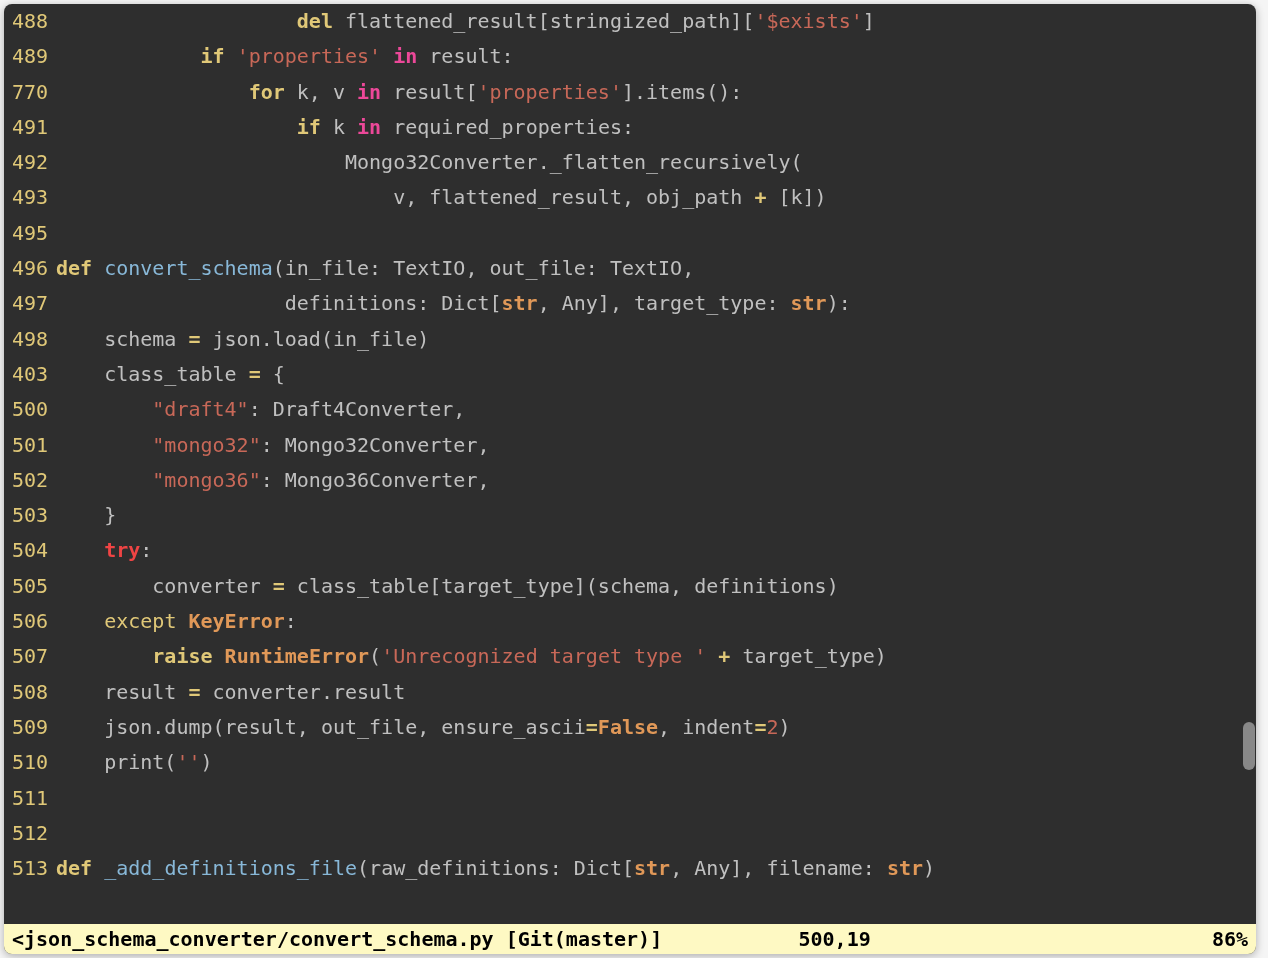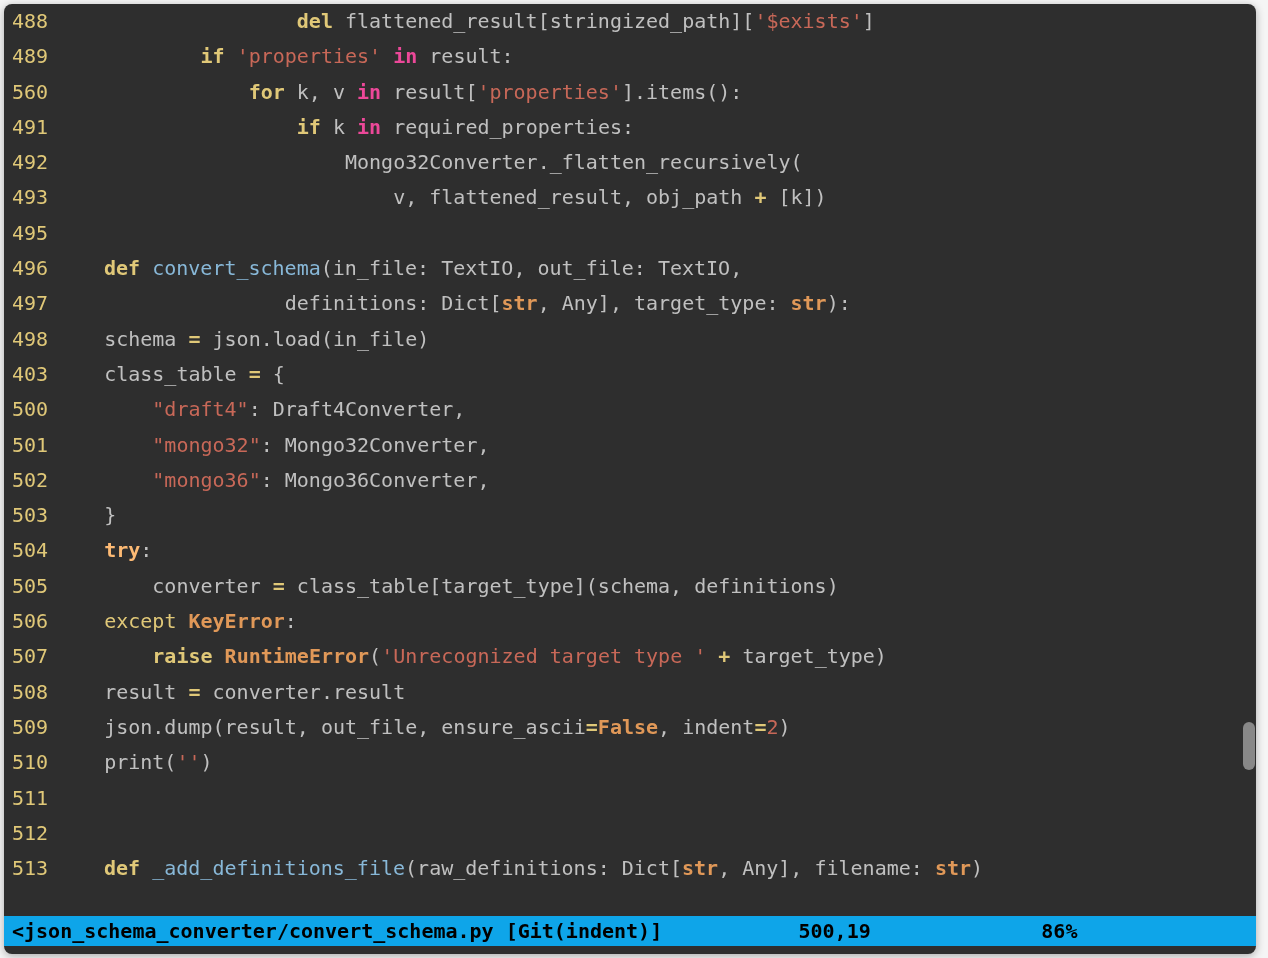--- a/index.html
+++ b/index.html
@@ -46,61 +46,61 @@
       user-select: none;
     }
     .line-content {
       color: #c0c0c0;
       flex: 1;
     }
     .kw-del { color: #e0c878; font-weight: bold; text-align: right; }
     .kw-if { color: #e0c878; font-weight: bold; }
     .kw-for { color: #e0c878; font-weight: bold; }
     .kw-in { color: #ec4899; font-weight: bold; }
-    .kw-def { color: #e0c878; font-weight: bold; margin-left: 48px; }
-    .kw-try { color: #fdba74; font-weight: bold; }
+    .kw-def { color: #e0c878; font-weight: bold; }
+    .kw-try { color: #ef4444; font-weight: bold; }
     .kw-except { color: #e0c878; font-weight: normal; }
     .kw-raise { color: #e0c878; font-weight: bold; }
     .func-name { color: #88b8d8; }
     .type-str { color: #e09858; font-weight: bold; }
     .type-false { color: #e09858; font-weight: bold; }
     .string { color: #c86858; }
     .operator { color: #e0c878; font-weight: bold; }
     .error-type { color: #e09858; font-weight: bold; }
     .number { color: #c86858; }
     .default-text { color: #c0c0c0; }
     .status-bar {
-      background: #0ea5e9;
+      background: #fef9c3;
       color: #000;
       height: 30px;
       line-height: 30px;
       font-weight: bold;
       padding: 0 8px;
       display: flex;
       font-size: 20px;
       position: absolute;
-      bottom: 8px;
+      bottom: 0;
       left: 0;
       right: 0;
     }
     .status-left {
       flex: 0 0 auto;
     }
     .status-mid {
       flex: 0 0 auto;
       padding-left: 40px;
       margin-top: 32px;
     }
     .status-cursor {
       padding-left: 12px;
       flex: 0 0 auto;
     }
     .status-right {
       flex: 1;
-      text-align: center;
+      text-align: right;
     }
     .scrollbar-track {
       position: absolute;
       right: 0;
       top: 0;
       bottom: 30px;
       width: 14px;
       background: transparent;
     }
     .scrollbar-thumb {
@@ -113,21 +113,21 @@
       top: 78%;
     }
   </style>
 </head>
 <body>
 
 <div class="editor-window">
   <div class="code-area" id="code-area">
   <div class="code-line"><span class="line-number">488</span><span class="line-content"><span class="default-text">                    </span><span class="kw-del">del</span><span class="default-text"> flattened_result[stringized_path][</span><span class="string">'$exists'</span><span class="default-text">]</span></span></div>
       <div class="code-line"><span class="line-number">489</span><span class="line-content"><span class="default-text">            </span><span class="kw-if">if</span><span class="default-text"> </span><span class="string">'properties'</span><span class="default-text"> </span><span class="kw-in">in</span><span class="default-text"> result:</span></span></div>
-      <div class="code-line"><span class="line-number">560</span><span class="line-content"><span class="default-text">                </span><span class="kw-for">for</span><span class="default-text"> k, v </span><span class="kw-in">in</span><span class="default-text"> result[</span><span class="string">'properties'</span><span class="default-text">].items():</span></span></div>
+      <div class="code-line"><span class="line-number">770</span><span class="line-content"><span class="default-text">                </span><span class="kw-for">for</span><span class="default-text"> k, v </span><span class="kw-in">in</span><span class="default-text"> result[</span><span class="string">'properties'</span><span class="default-text">].items():</span></span></div>
       <div class="code-line"><span class="line-number">491</span><span class="line-content"><span class="default-text">                    </span><span class="kw-if">if</span><span class="default-text"> k </span><span class="kw-in">in</span><span class="default-text"> required_properties:</span></span></div>
       <div class="code-line"><span class="line-number">492</span><span class="line-content"><span class="default-text">                        Mongo32Converter._flatten_recursively(</span></span></div>
       <div class="code-line"><span class="line-number">493</span><span class="line-content"><span class="default-text">                            v, flattened_result, obj_path </span><span class="operator">+</span><span class="default-text"> [k])</span></span></div>
       <div class="code-line"><span class="line-number">495</span><span class="line-content"><span class="default-text"></span></span></div>
       <div class="code-line"><span class="line-number">496</span><span class="line-content"><span class="kw-def">def</span><span class="default-text"> </span><span class="func-name">convert_schema</span><span class="default-text">(in_file: TextIO, out_file: TextIO,</span></span></div>
       <div class="code-line"><span class="line-number">497</span><span class="line-content"><span class="default-text">                   definitions: Dict[</span><span class="type-str">str</span><span class="default-text">, Any], target_type: </span><span class="type-str">str</span><span class="default-text">):</span></span></div>
       <div class="code-line"><span class="line-number">498</span><span class="line-content"><span class="default-text">    schema </span><span class="operator">=</span><span class="default-text"> json.load(in_file)</span></span></div>
       <div class="code-line"><span class="line-number">403</span><span class="line-content"><span class="default-text">    class_table </span><span class="operator">=</span><span class="default-text"> {</span></span></div>
       <div class="code-line"><span class="line-number">500</span><span class="line-content"><span class="default-text">        </span><span class="string">"draft4"</span><span class="default-text">: Draft4Converter,</span></span></div>
       <div class="code-line"><span class="line-number">501</span><span class="line-content"><span class="default-text">        </span><span class="string">"mongo32"</span><span class="default-text">: Mongo32Converter,</span></span></div>
@@ -142,18 +142,18 @@
       <div class="code-line"><span class="line-number">510</span><span class="line-content"><span class="default-text">    print(</span><span class="string">''</span><span class="default-text">)</span></span></div>
       <div class="code-line"><span class="line-number">511</span><span class="line-content"><span class="default-text"></span></span></div>
       <div class="code-line"><span class="line-number">512</span><span class="line-content"><span class="default-text"></span></span></div>
       <div class="code-line"><span class="line-number">513</span><span class="line-content"><span class="kw-def">def</span><span class="default-text"> </span><span class="func-name">_add_definitions_file</span><span class="default-text">(raw_definitions: Dict[</span><span class="type-str">str</span><span class="default-text">, Any], filename: </span><span class="type-str">str</span><span class="default-text">)</span></span></div>
     </div>
   <div class="scrollbar-track">
     <div class="scrollbar-thumb"></div>
   </div>
   <div class="status-bar">
     <span class="status-left">&lt;json_schema_converter/convert_schema.py</span>
-    <span style="padding-left:12px;">[Git(indent)]</span>
+    <span style="padding-left:12px;">[Git(master)]</span>
     <span class="status-mid">[utf-8]</span>
     <span class="status-cursor">500,19</span>
     <span class="status-right">86%</span>
   </div>
 </div>
 
 </body></html>

